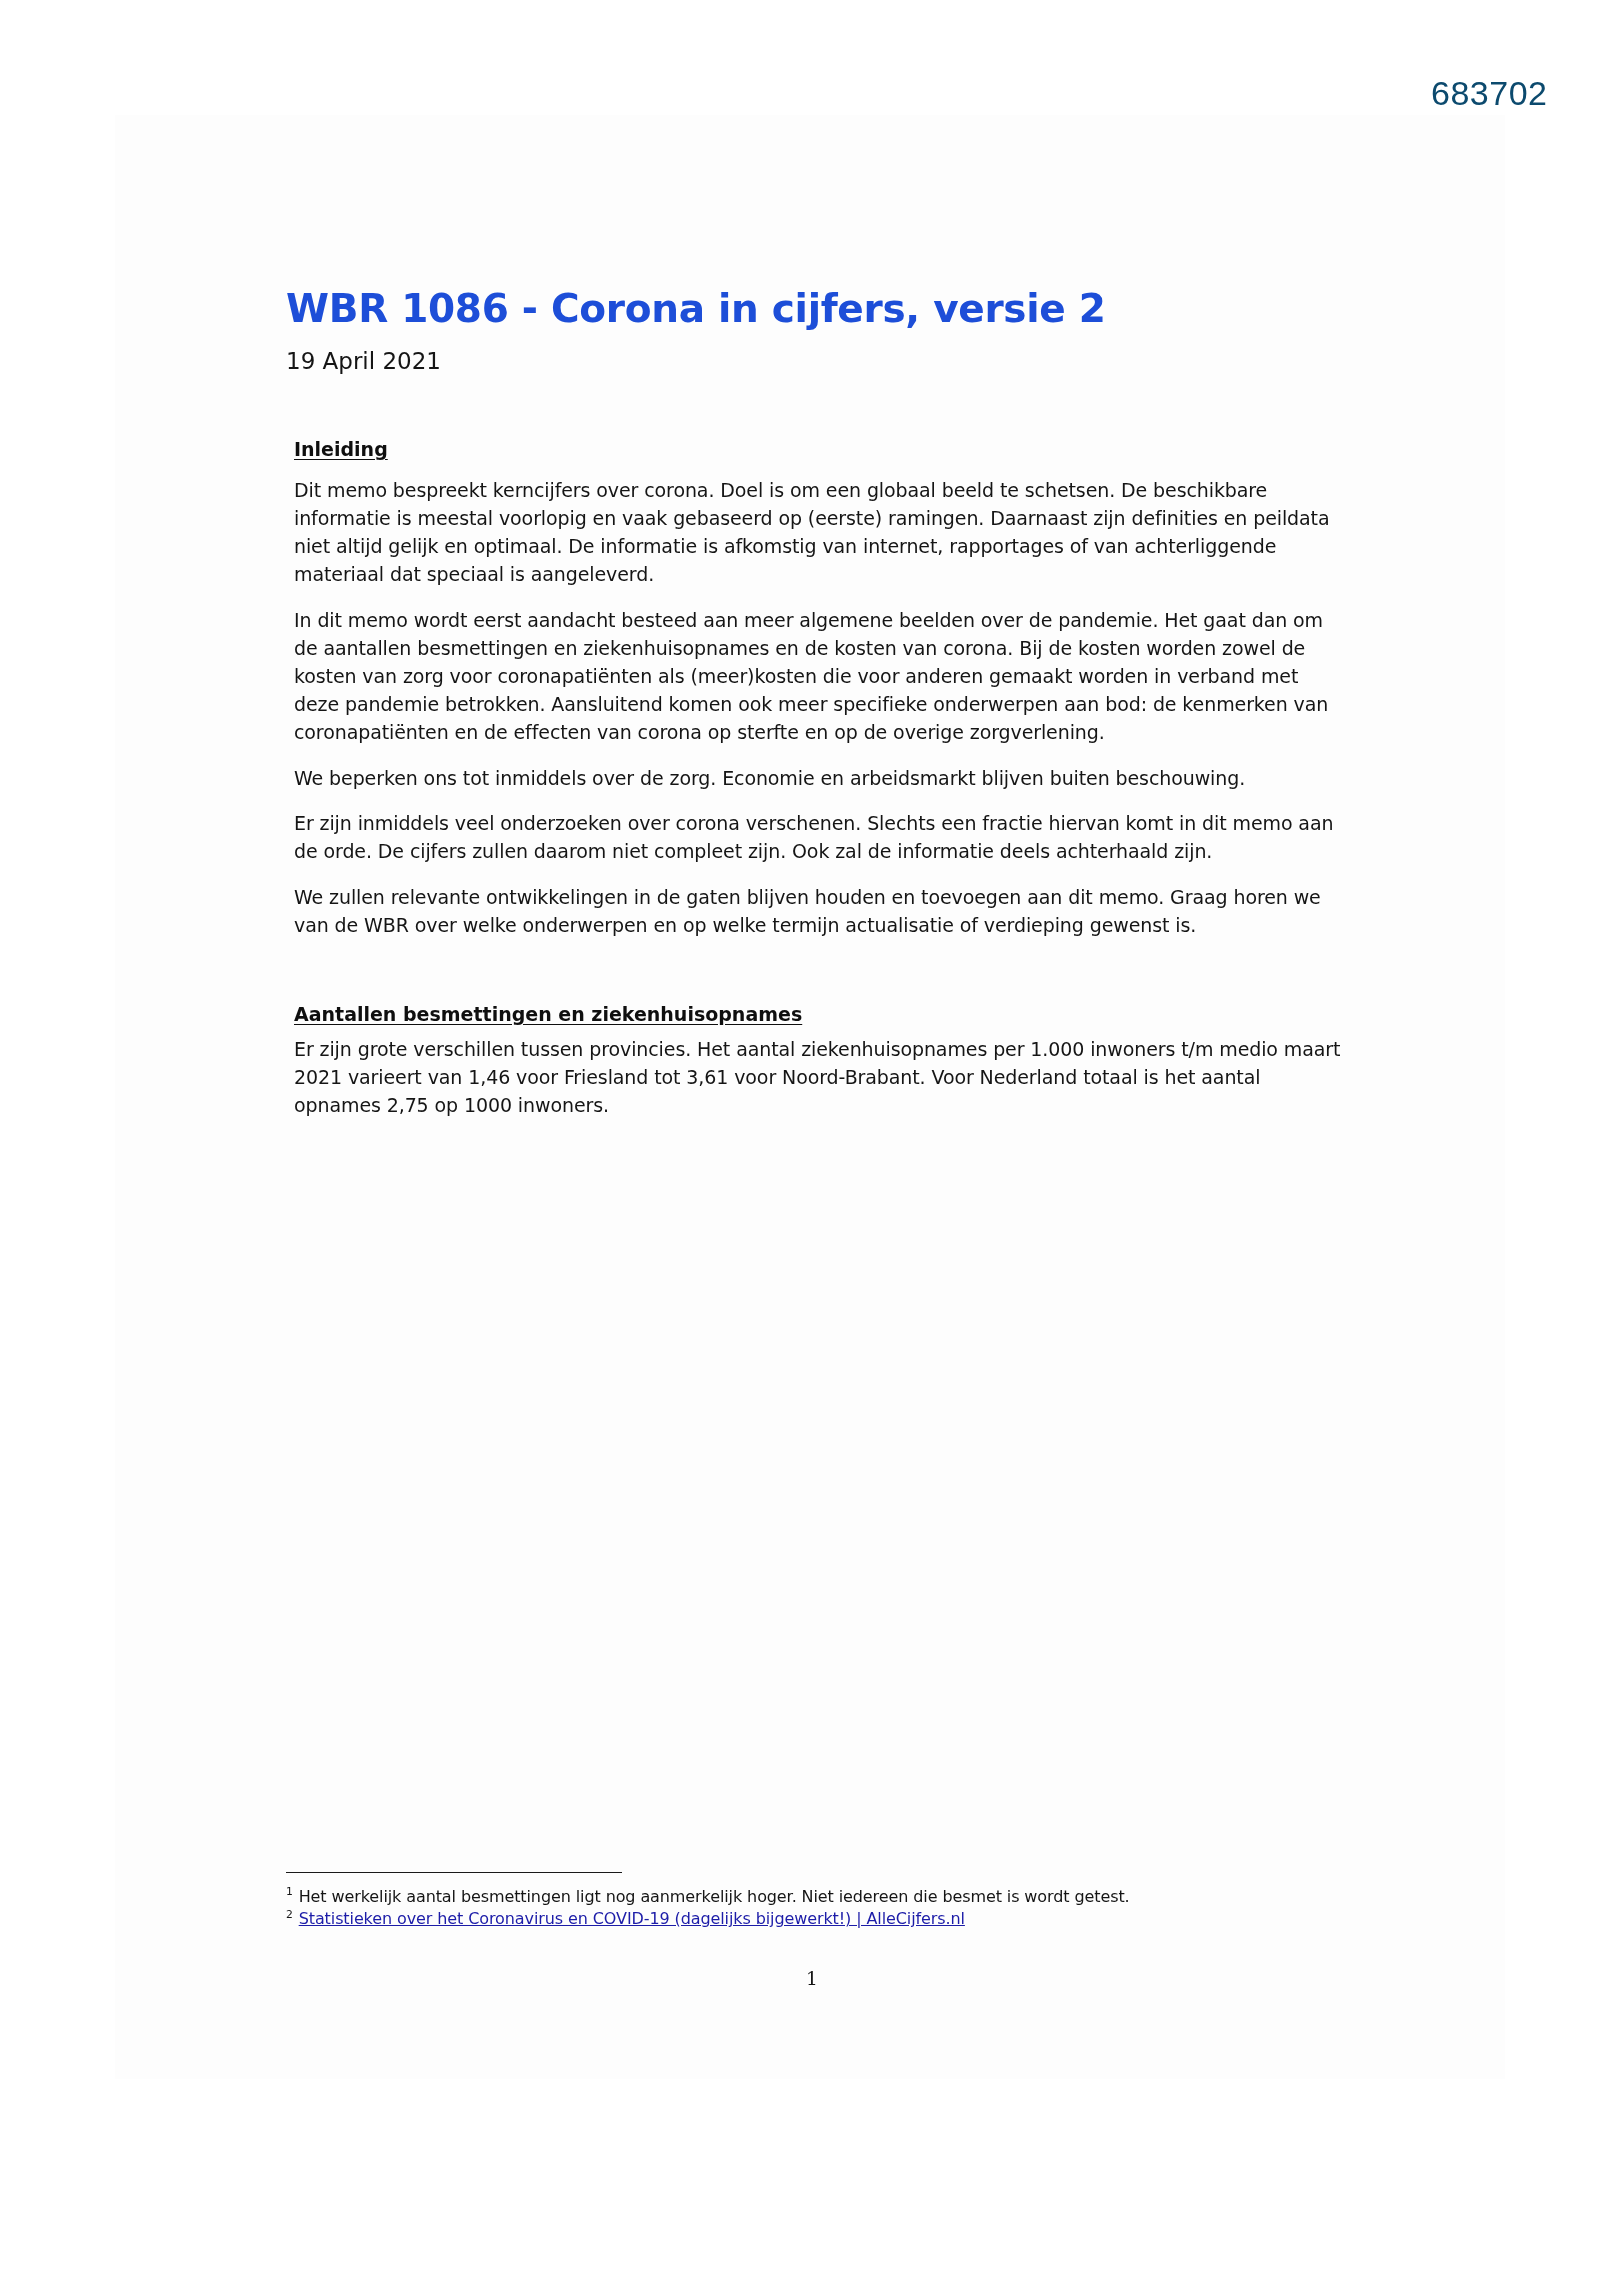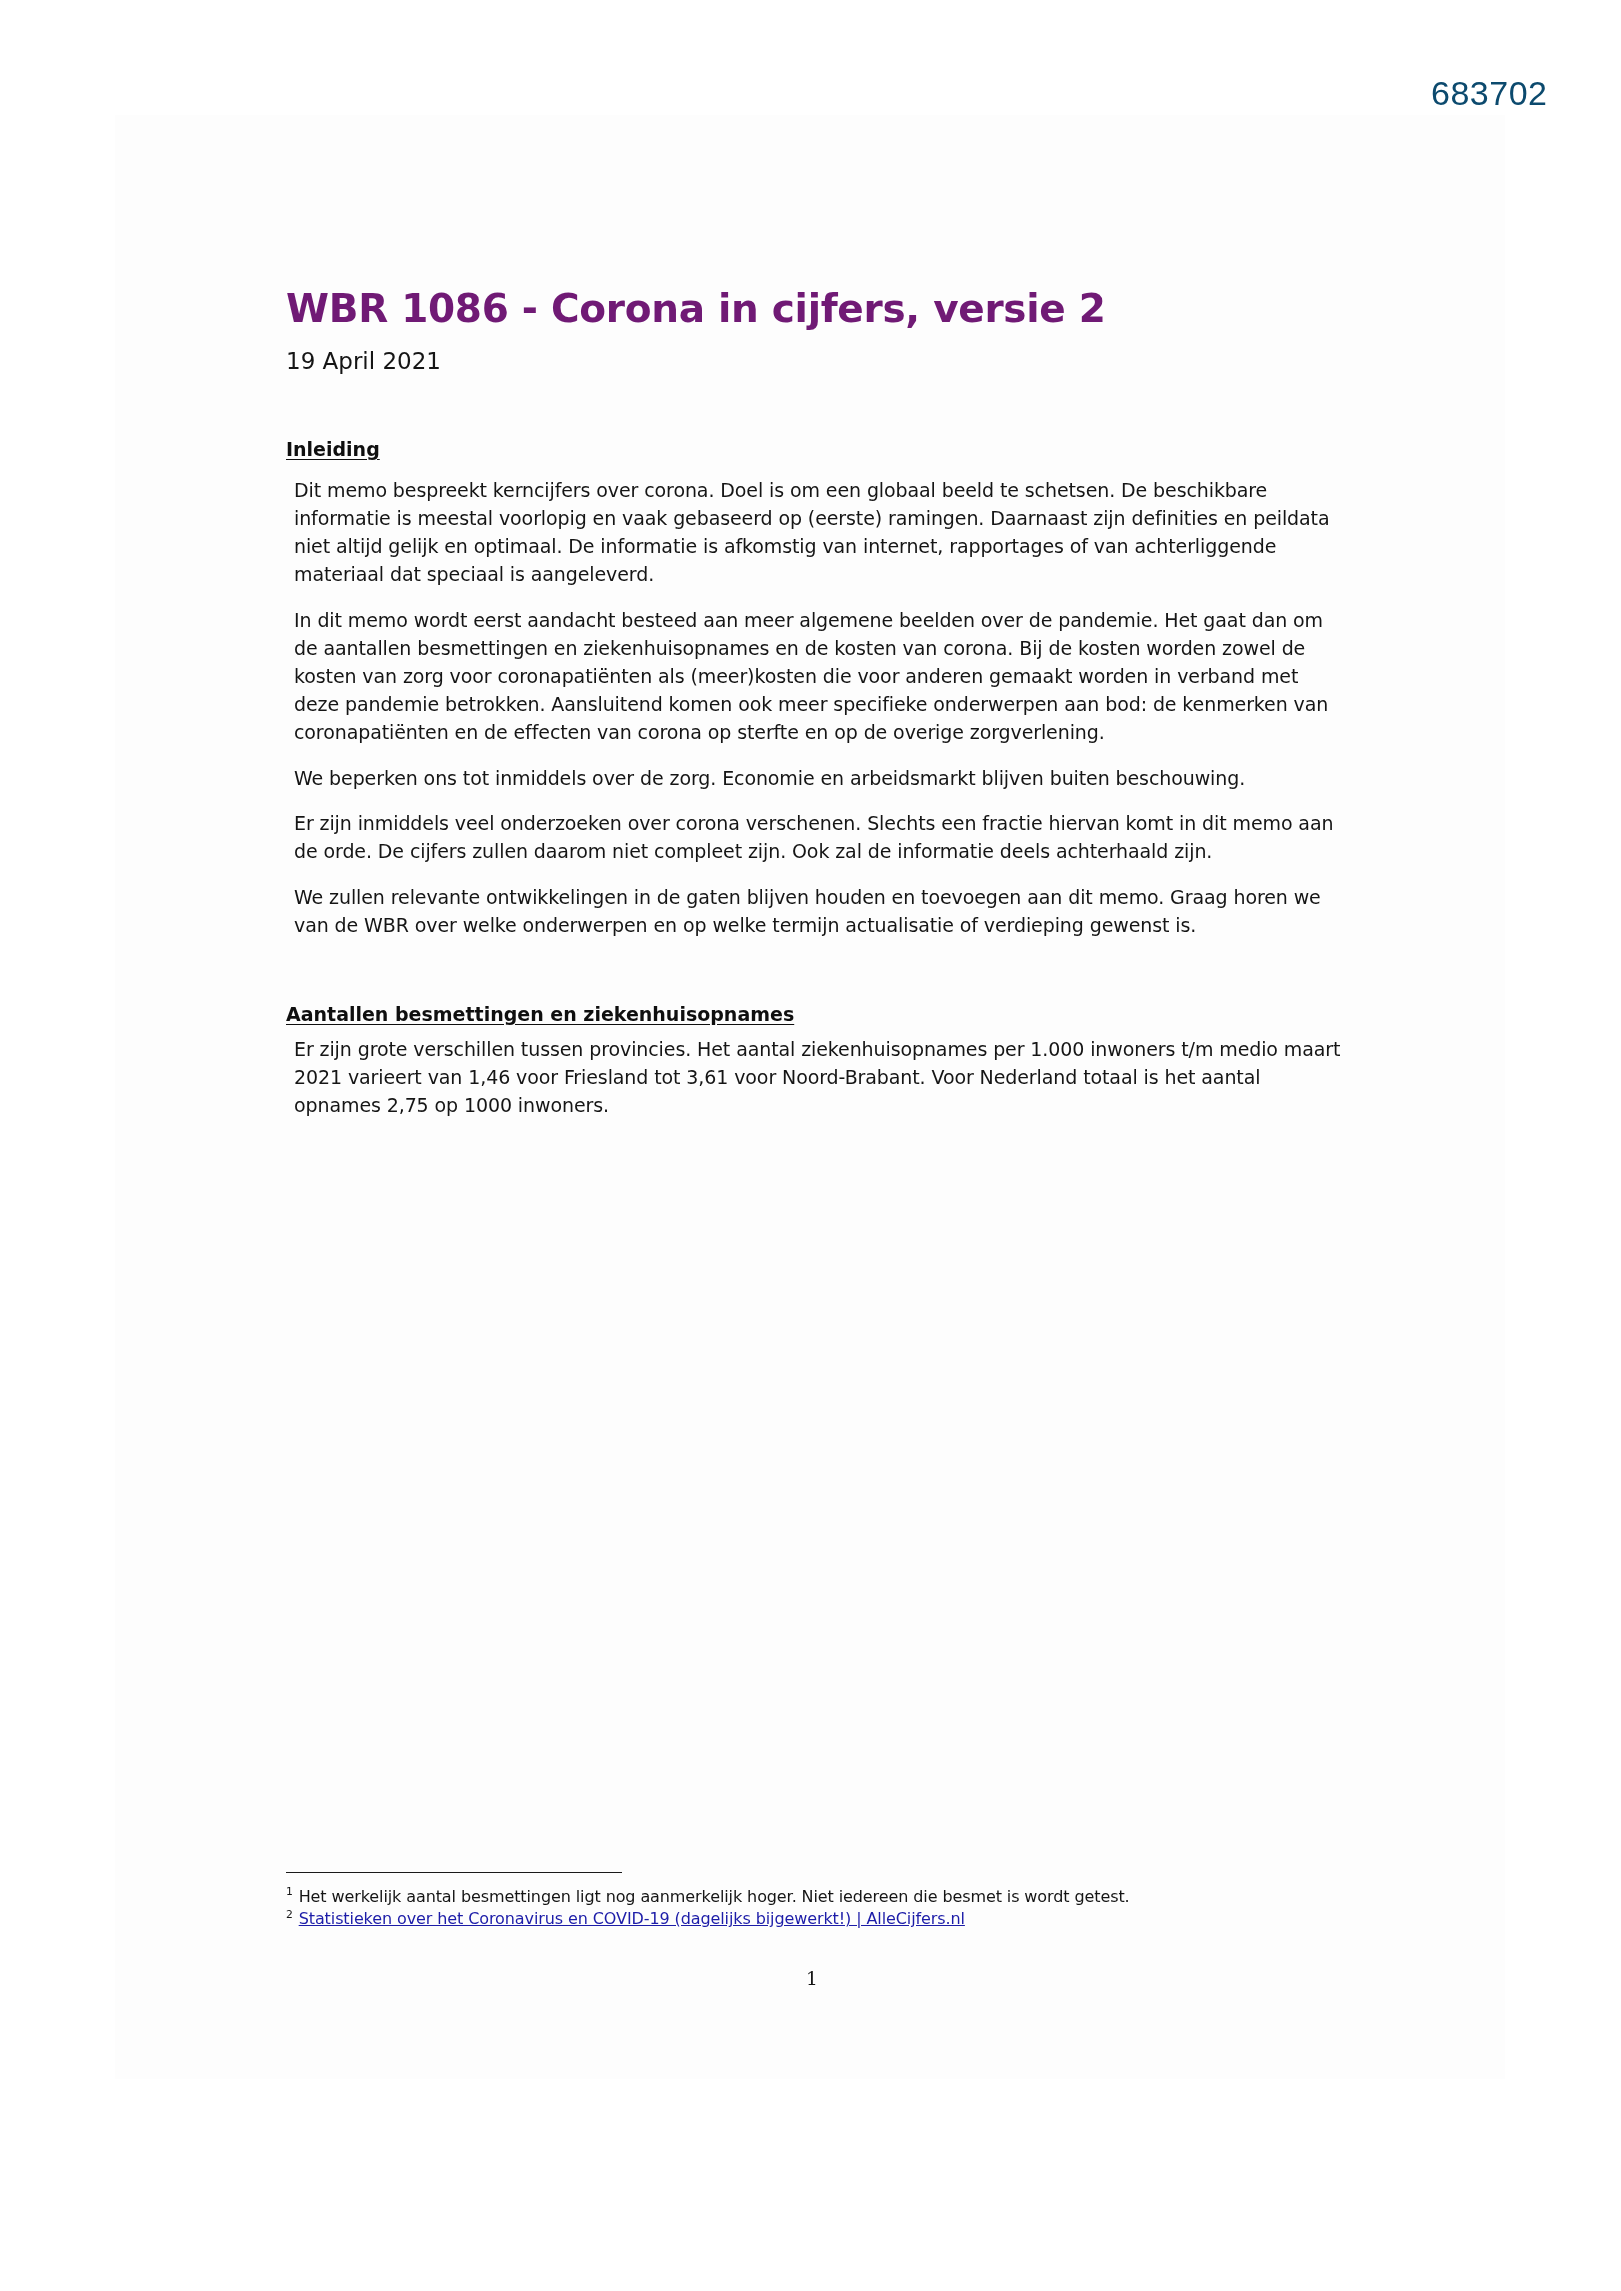--- a/index.html
+++ b/index.html
@@ -37,37 +37,37 @@
     left: 286px;
     top: 284px;
     width: 1068px;
   }
   .title {
     font-family: "DejaVu Sans", sans-serif;
     font-weight: bold;
     font-size: 39px;
     line-height: 49px;
     margin: 0;
-    color: #701a75;
+    color: #1d4ed8;
     letter-spacing: -0.3px;
     white-space: nowrap;
   }
   .date {
     font-size: 23px;
     line-height: 25.5px;
     margin-top: 15.7px;
     color: #151515;
   }
   .section-heading {
     font-weight: bold;
     font-size: 19px;
     line-height: 25.5px;
     text-decoration: underline;
     text-underline-offset: 2.9px;
-    margin: 0;
+    margin: 8px;
     color: #0f0f0f;
   }
   .heading-inleiding { margin-top: 63px; }
   .heading-aantallen { margin-top: 63px; }
   .para {
     font-size: 19px;
     line-height: 28px;
     margin: 8px;
     color: #151515;
     letter-spacing: -0.1px;

